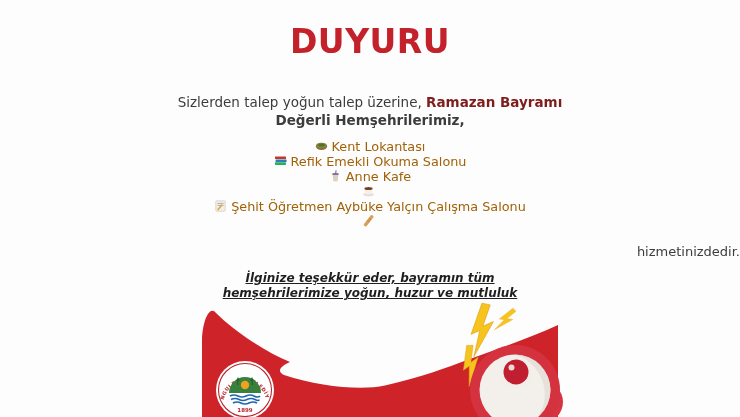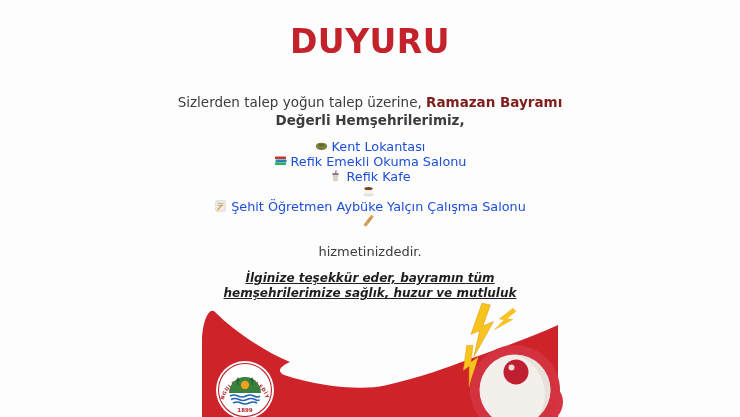--- a/index.html
+++ b/index.html
@@ -9,25 +9,25 @@
     font-family:"DejaVu Sans","Liberation Sans",sans-serif;
   }
   .centered{position:absolute;left:0;width:100%;text-align:center;}
   .title{
     top:22px;font-size:33px;font-weight:800;letter-spacing:0.5px;
     color:#c4222b;
   }
   .greeting{top:67px;font-size:13.5px;font-weight:700;color:#3c3c3c;margin-top:45px;}
   .intro{top:94px;font-size:13.5px;line-height:17.5px;color:#3c3c3c;}
   .intro b{color:#7f1d1d;}
-  .facilities{top:139px;font-size:12.8px;line-height:15px;font-weight:500;color:#1d4ed8;}
+  .facilities{top:139px;font-size:12.8px;line-height:15px;font-weight:500;color:#a16207;}
   .facilities ul{list-style:none;margin:0;padding:0;}
   .fac-icon{display:inline-block;width:13px;height:12px;vertical-align:-1px;margin-right:4px;}
   .fac-icon svg{display:block;}
-  .service{top:244px;font-size:13px;color:#3c3c3c;}
+  .service{top:244px;font-size:13px;color:#3c3c3c;text-align:right;}
   .closing{
     top:271px;font-size:12px;font-weight:700;font-style:italic;
     line-height:15.4px;color:#1f1f1f;text-decoration:underline;
   }
   .art{position:absolute;left:170px;top:295px;width:400px;height:122px;}
 </style>
 </head>
 <body>
 
 <div class="stage">
@@ -54,21 +54,21 @@
               <rect x="1" y="1.5" width="11" height="2.6" rx="0.6" fill="#c0392b"></rect>
               <rect x="1.6" y="4.4" width="11" height="2.6" rx="0.6" fill="#2980b9"></rect>
               <rect x="1" y="7.3" width="11" height="2.6" rx="0.6" fill="#27ae60"></rect>
             </svg></span><span>Refik Emekli Okuma Salonu</span>
       </li>
       <li>
         <span class="fac-icon"><svg width="13" height="12" viewBox="0 0 13 12">
               <rect x="6.2" y="0.4" width="1.3" height="3.5" fill="#8e7cc3" transform="rotate(12 6.8 2)"></rect>
               <path d="M3.6,3.4 L9.4,3.4 L8.6,11.3 L4.4,11.3 Z" fill="#d9cfc4"></path>
               <rect x="3.4" y="3.2" width="6.2" height="1.5" rx="0.5" fill="#6b5b7a"></rect>
-            </svg></span><span>Refik Kafe</span>
+            </svg></span><span>Anne Kafe</span>
       </li>
       <li>
         <span class="fac-icon"><svg width="13" height="12" viewBox="0 0 13 12">
               <ellipse cx="6.5" cy="9.6" rx="5.4" ry="1.8" fill="#e4e0da"></ellipse>
               <path d="M2.4,3.4 L10.6,3.4 L9.8,9 L3.2,9 Z" fill="#f4f1ed"></path>
               <ellipse cx="6.5" cy="3.6" rx="4.1" ry="1.5" fill="#7b3f1d"></ellipse>
             </svg></span>
       </li>
       <li>
         <span class="fac-icon"><svg width="13" height="12" viewBox="0 0 13 12">
@@ -85,21 +85,21 @@
               <line x1="5.2" y1="6.4" x2="7.6" y2="5.8" stroke="#b07a36" stroke-width="0.7" transform="rotate(38 6.5 6)"></line>
             </svg></span>
       </li>
     </ul>
   </div>
 
   <div class="centered service">hizmetinizdedir.</div>
 
   <div class="centered closing">
     <div>İlginize teşekkür eder, bayramın tüm</div>
-    <div>hemşehrilerimize sağlık, huzur ve mutluluk</div>
+    <div>hemşehrilerimize yoğun, huzur ve mutluluk</div>
   </div>
 
   <svg class="art" viewBox="0 0 400 122" xmlns="http://www.w3.org/2000/svg">
     <defs>
       <path id="bolt" d="M24,0 L5,25 L14,24 L1,46 L29,20 L18,21 L31,4 Z"></path>
       <path id="logoarc" d="M -21,9 A 21.5,21.5 0 0 1 21,9"></path>
     </defs>
 
     <path d="M32,122 L32,44
       C33,24 40,10 46,18

